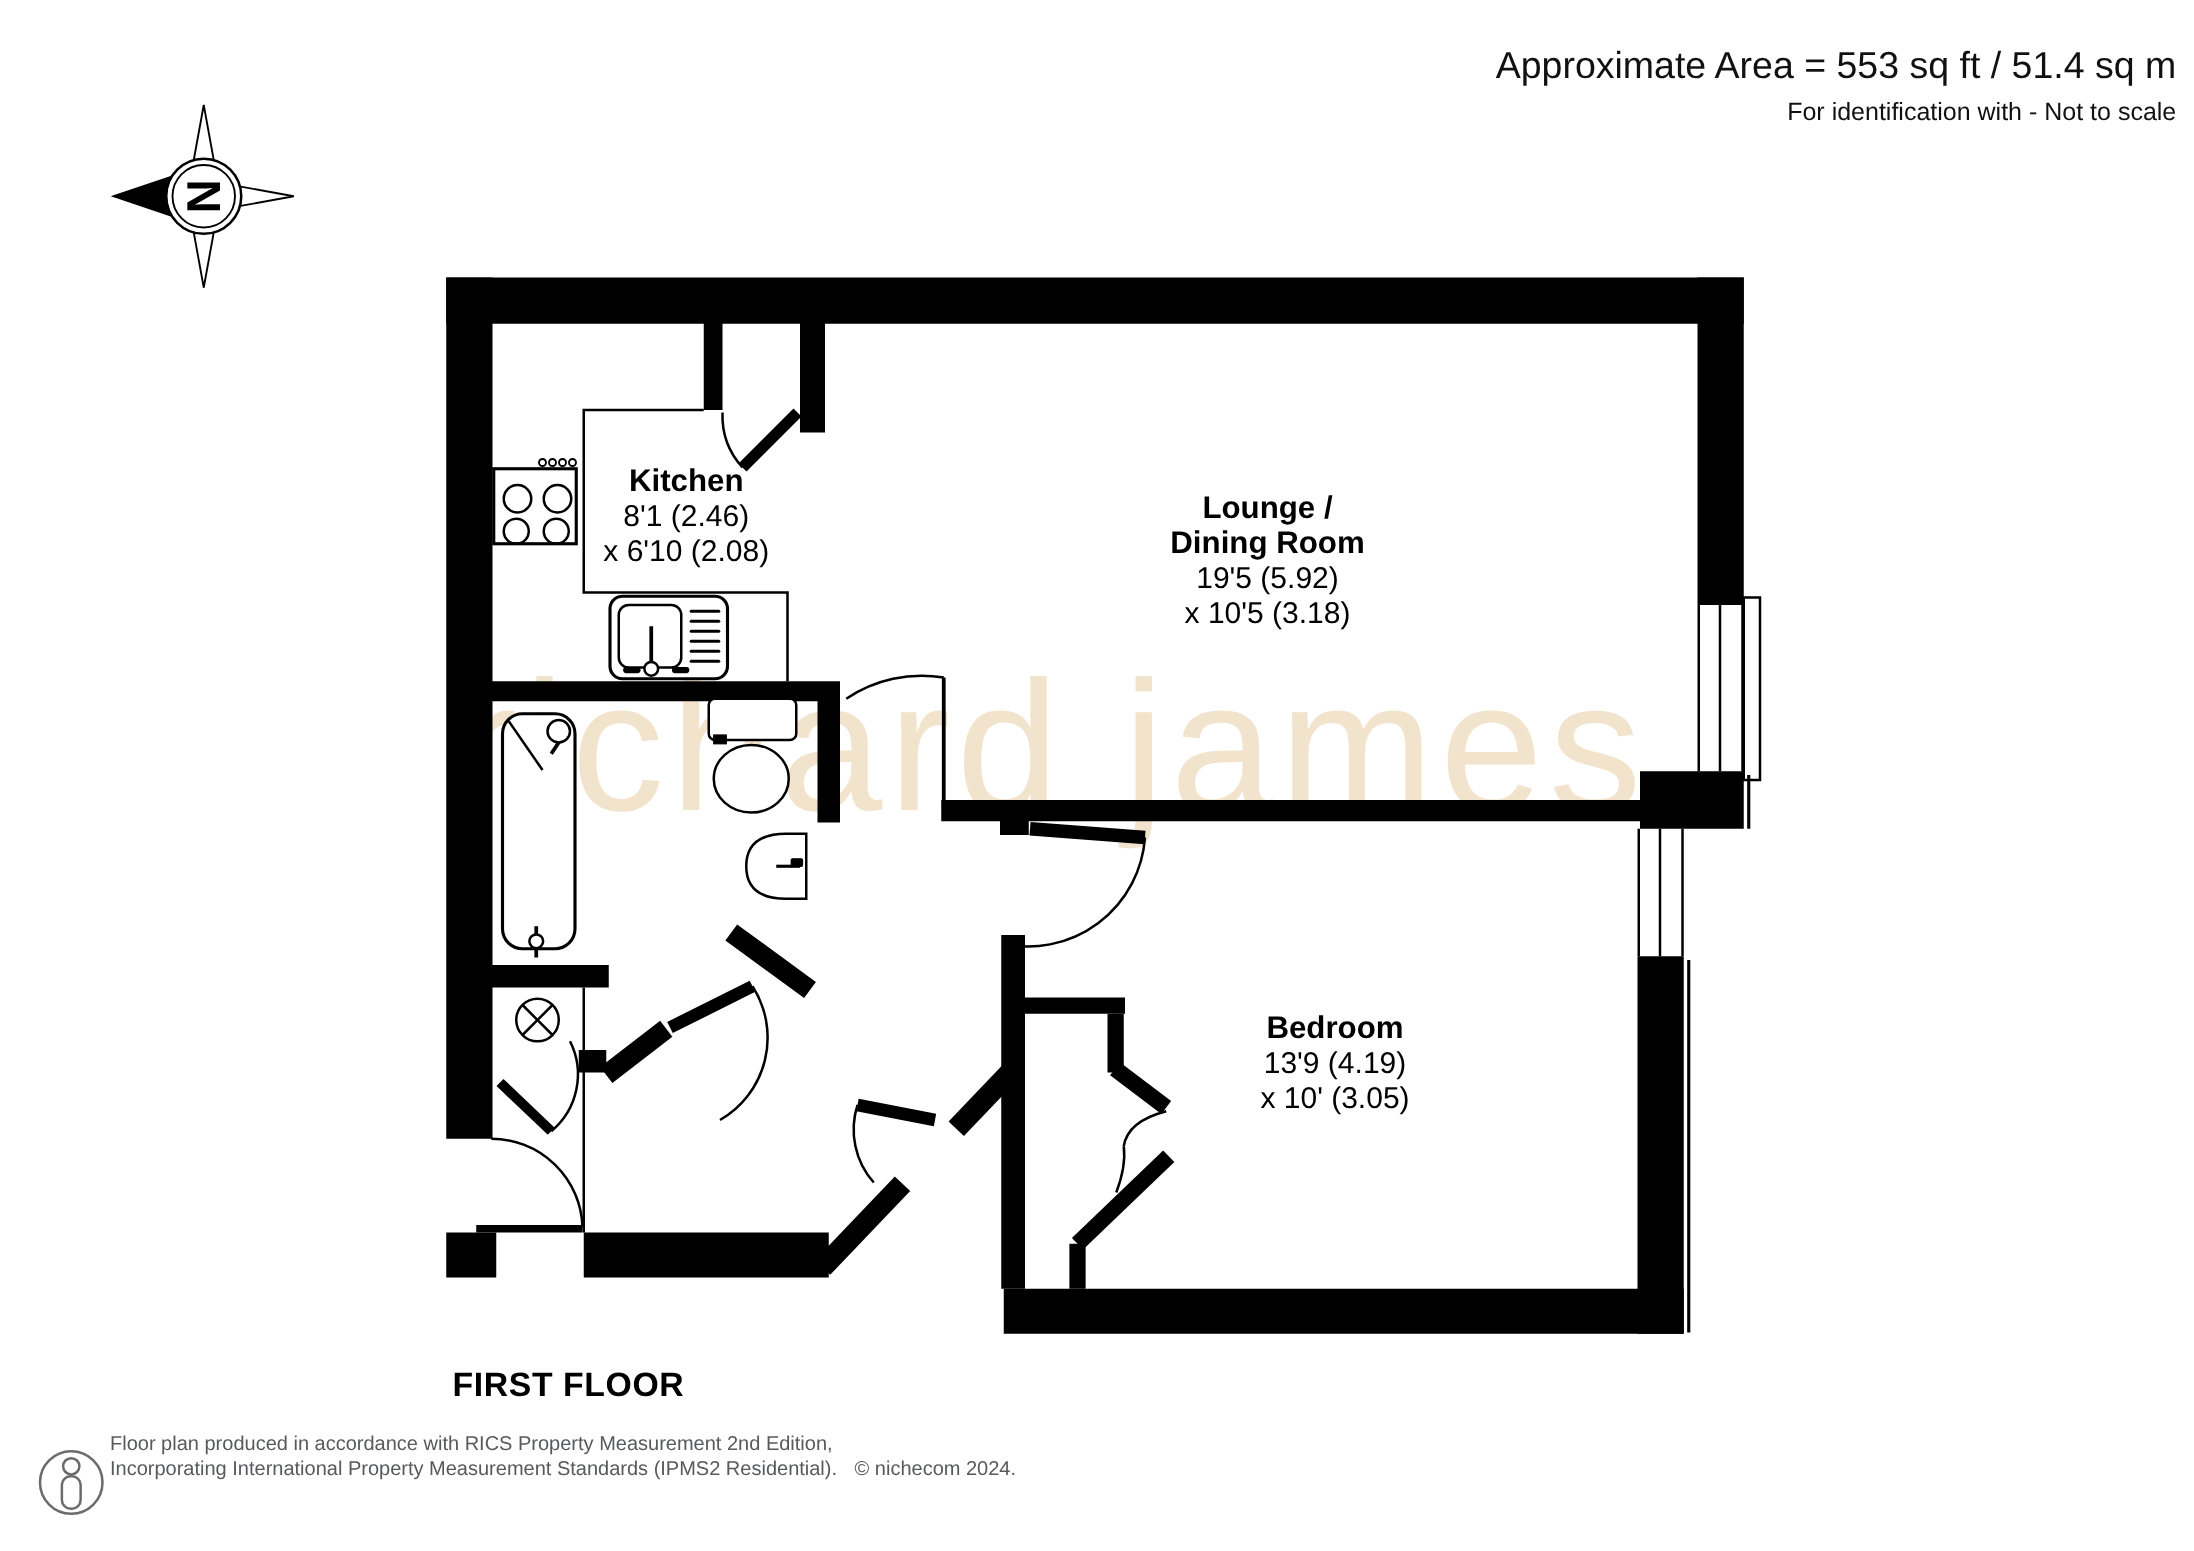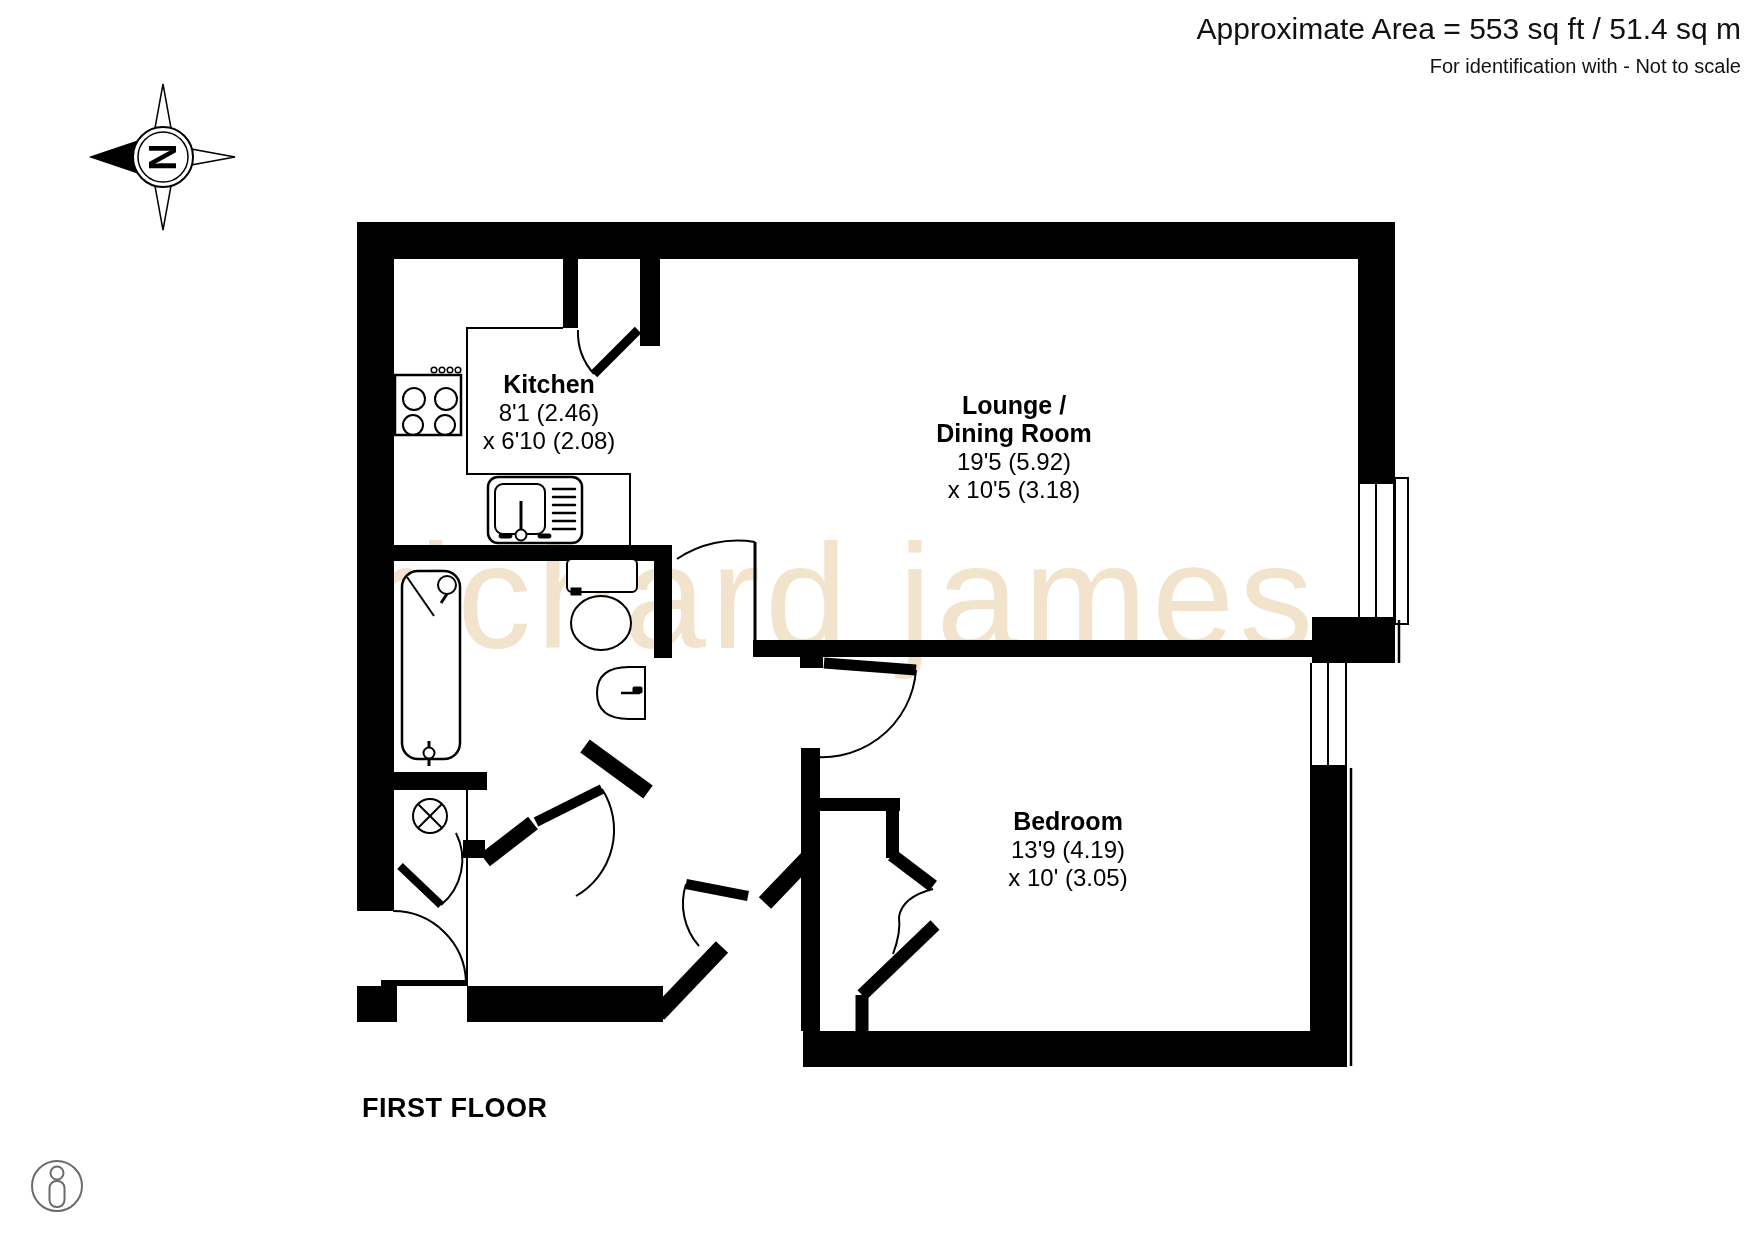--- a/index.html
+++ b/index.html
@@ -1,19 +1,19 @@
 <!DOCTYPE html>
 <html><head>
 <meta charset="utf-8">
 <style>
   html,body{margin:0;padding:0;background:#fff;}
   .stage{position:relative;width:1755px;height:1241px;background:#fff;overflow:hidden;
          font-family:"Liberation Sans",sans-serif;color:#000;}
   svg{position:absolute;left:0;top:0;}
-  .hdr{position:absolute;top:12px;right:14px;text-align:right;}
+  .hdr{position:absolute;top:36px;right:14px;text-align:right;}
   .hdr .area{font-size:30px;color:#111;}
   .hdr .note{font-size:20px;color:#111;margin-top:9px;}
   .floorlabel{position:absolute;left:362px;top:1093px;font-size:27px;font-weight:bold;letter-spacing:.5px;}
   .footer{position:absolute;left:88px;top:1146px;font-size:16px;line-height:19.5px;color:#58595b;}
   .footer .gap{margin-left:14px;}
   .room-name{font-size:25px;font-weight:bold;}
   .room-dim{font-size:24px;}
   .wm{font-size:148px;letter-spacing:5px;}
 </style>
 </head>
@@ -193,15 +193,19 @@
   </svg>
 
   <div class="hdr">
     <div class="area">Approximate Area = 553 sq ft / 51.4 sq m</div>
     <div class="note">For identification with - Not to scale</div>
   </div>
 
   <div class="floorlabel">FIRST FLOOR</div>
 
   <div class="footer">
+    <div>Floor plan produced in accordance with RICS Property Measurement 2nd Edition,</div>
+    <div>
+      <span>Incorporating International Property Measurement Standards (IPMS2 Residential).</span><span class="gap">© nichecom 2024.</span>
+    </div>
   </div>
 
 </div>
 
 </body></html>

